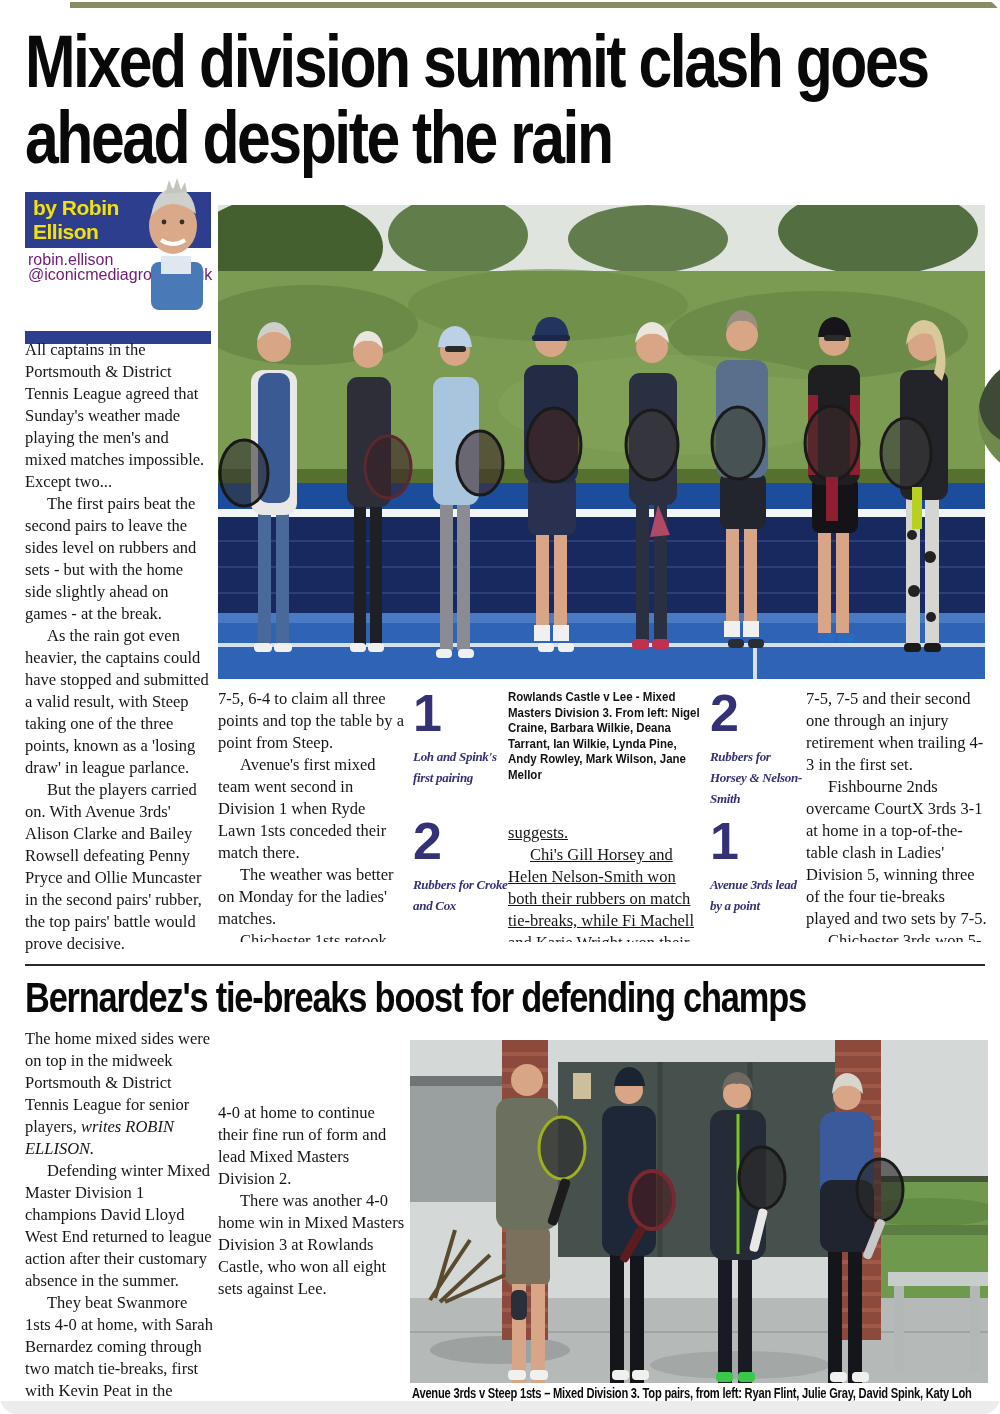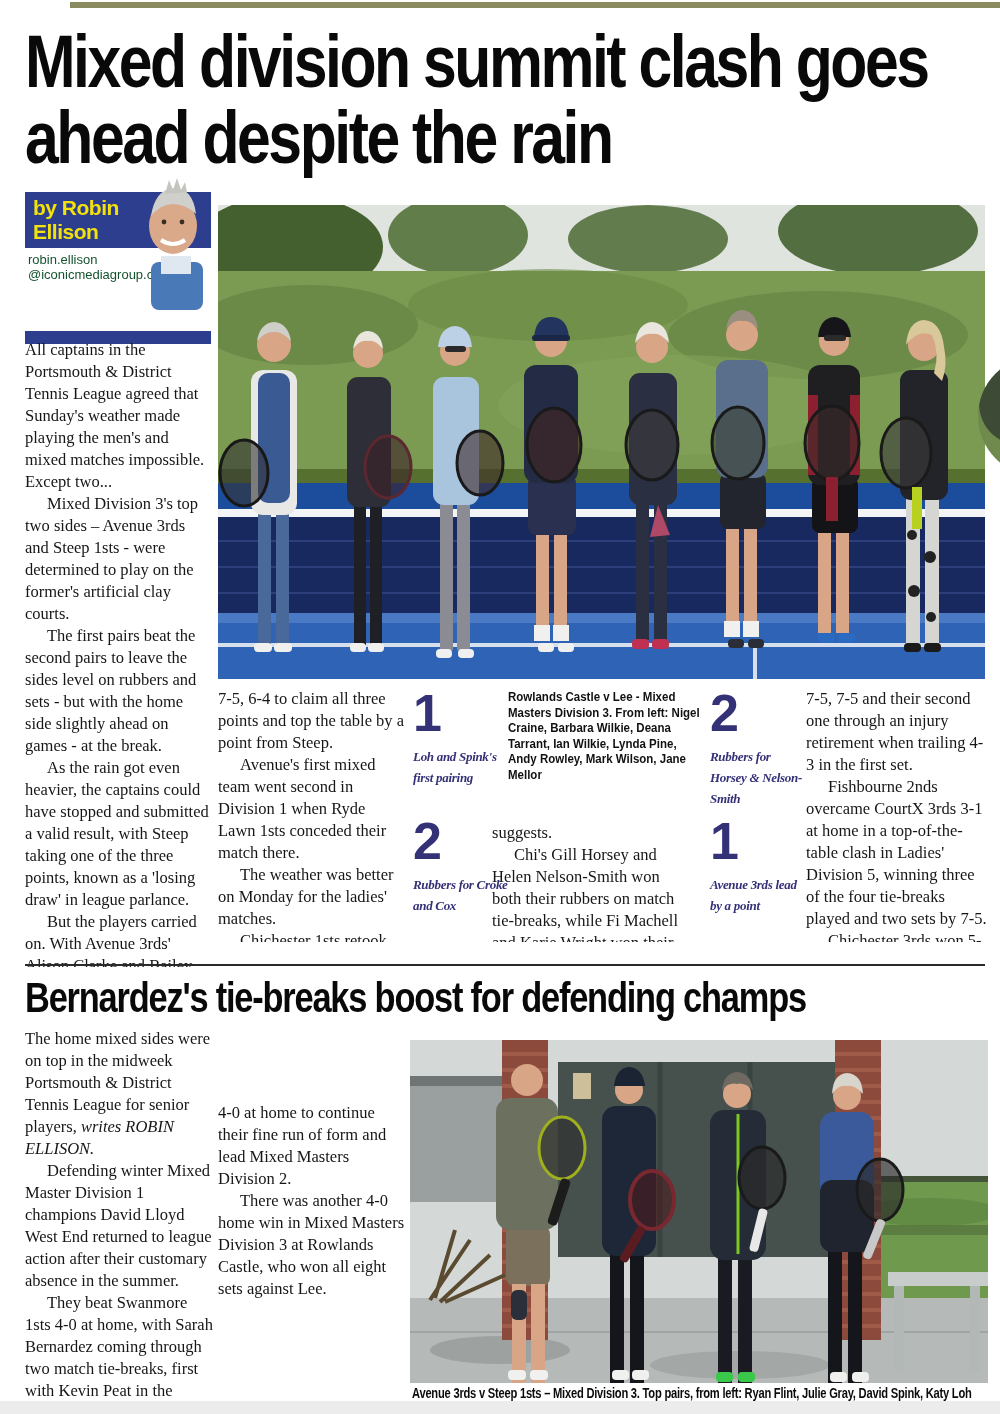--- a/index.html
+++ b/index.html
@@ -1,50 +1,50 @@
 <!DOCTYPE html>
 <html><head>
 <meta charset="utf-8">
 <style>
   html,body{margin:0;padding:0;background:#ffffff;}
   .page{position:relative;width:1000px;height:1414px;background:#ffffff;overflow:hidden;
-        font-family:"Liberation Serif", serif;color:#1a1a1a;}
+        font-family:"Liberation Serif", serif;color:#1a1a1a;border-radius:17px;}
   .topbar{position:absolute;left:70px;top:2px;width:930px;height:6px;background:#8b8b62;}
   .headline1{position:absolute;left:25px;top:24px;width:1170px;
     font-family:"Liberation Sans", sans-serif;font-weight:700;font-size:74px;line-height:76px;
     letter-spacing:-3px;color:#090909;transform:scaleX(0.82);transform-origin:left top;}
   .headline2{position:absolute;left:25px;top:974px;width:1220px;
     font-family:"Liberation Sans", sans-serif;font-weight:700;font-size:43px;line-height:46px;
     letter-spacing:-1.5px;color:#090909;transform:scaleX(0.80);transform-origin:left top;}
   .rule{position:absolute;left:25px;top:964px;width:960px;height:2px;background:#2a2a2a;}
 
   
   .byline{position:absolute;left:25px;top:192px;width:186px;height:152px;background:#ffffff;}
   .byline .band{position:absolute;left:0;top:0;width:186px;height:56px;background:#2d3e8e;}
   .byline .byname{position:absolute;left:8px;top:4px;width:105px;
     font-family:"Liberation Sans", sans-serif;font-weight:700;font-size:21px;line-height:24px;
     color:#f3e10a;letter-spacing:-0.5px;}
   .byline .email{position:absolute;left:3px;top:60px;width:120px;
-    font-family:"Liberation Sans", sans-serif;font-size:13px;line-height:15px;color:#14532d;}
+    font-family:"Liberation Sans", sans-serif;font-size:16px;line-height:15px;color:#701a75;}
   .byline .botbar{position:absolute;left:0;bottom:0;width:186px;height:13px;background:#2d3e8e;}
   .byline .avatar{position:absolute;right:2px;top:-14px;width:88px;height:132px;}
 
   
   .photo1{position:absolute;left:218px;top:205px;width:767px;height:474px;}
   .photo2{position:absolute;left:410px;top:1040px;width:578px;height:343px;}
   .edge-circle{position:absolute;left:978px;top:356px;width:120px;height:120px;border-radius:50%;
     background:radial-gradient(circle at 35% 40%, #3c4a36 0 38%, #6f8a4c 39% 70%, #8aa45e 71%);}
 
   
   .col{position:absolute;font-size:16.5px;line-height:22px;color:#161616;}
   .col p{margin:0;text-indent:22px;}
   .col p.ni{text-indent:0;}
   .c1a{left:25px;top:314px;width:188px;height:628px;overflow:hidden;margin-top:25px;}
   .c2a{left:218px;top:688px;width:188px;height:254px;overflow:hidden;}
-  .c3a{left:492px;top:822px;width:192px;height:120px;overflow:hidden;}
+  .c3a{left:508px;top:822px;width:192px;height:120px;overflow:hidden;text-decoration:underline;}
   .c5a{left:806px;top:688px;width:182px;height:254px;overflow:hidden;}
   .c1b{left:25px;top:1028px;width:188px;height:372px;overflow:hidden;}
   .c2b{left:218px;top:1082px;width:188px;height:372px;overflow:hidden;margin-top:20px;}
   .credit{font-style:italic;}
 
   
   .cap1{position:absolute;left:508px;top:690px;width:210px;
     font-family:"Liberation Sans", sans-serif;font-weight:700;font-size:12.5px;line-height:15.5px;
     color:#111;transform:scaleX(0.92);transform-origin:left top;}
   .cap2{position:absolute;left:412px;top:1385px;width:760px;
@@ -220,21 +220,20 @@
         <rect x="706" y="438" width="17" height="9" rx="4" fill="#1a1a1a"></rect>
       <ellipse cx="688" cy="248" rx="25" ry="35" fill="#3a3a3a" fill-opacity="0.6" stroke="#1a1a1a" stroke-width="3"></ellipse>
       <rect x="694" y="282" width="10" height="42" fill="#b8d020"></rect>
     </g>
   </svg>
 
   <div class="edge-circle"></div>
 
   <div class="col c1a">
     <p class="ni">All captains in the Portsmouth &amp; District Tennis League agreed that Sunday's weather made playing the men's and mixed matches impossible. Except two...</p>
-    <p>Mixed Division 3's top two sides – Avenue 3rds and Steep 1sts - were determined to play on the former's artificial clay courts.</p>
     <p>The first pairs beat the second pairs to leave the sides level on rubbers and sets - but with the home side slightly ahead on games - at the break.</p>
     <p>As the rain got even heavier, the captains could have stopped and submitted a valid result, with Steep taking one of the three points, known as a 'losing draw' in league parlance.</p>
     <p>But the players carried on. With Avenue 3rds' Alison Clarke and Bailey Rowsell defeating Penny Pryce and Ollie Muncaster in the second pairs' rubber, the top pairs' battle would prove decisive.</p>
 
   </div>
 
   <div class="col c2a">
     <p class="ni">7-5, 6-4 to claim all three points and top the table by a point from Steep.</p>
     <p>Avenue's first mixed team went second in Division 1 when Ryde Lawn 1sts conceded their match there.</p>
     <p>The weather was better on Monday for the ladies' matches.</p>

